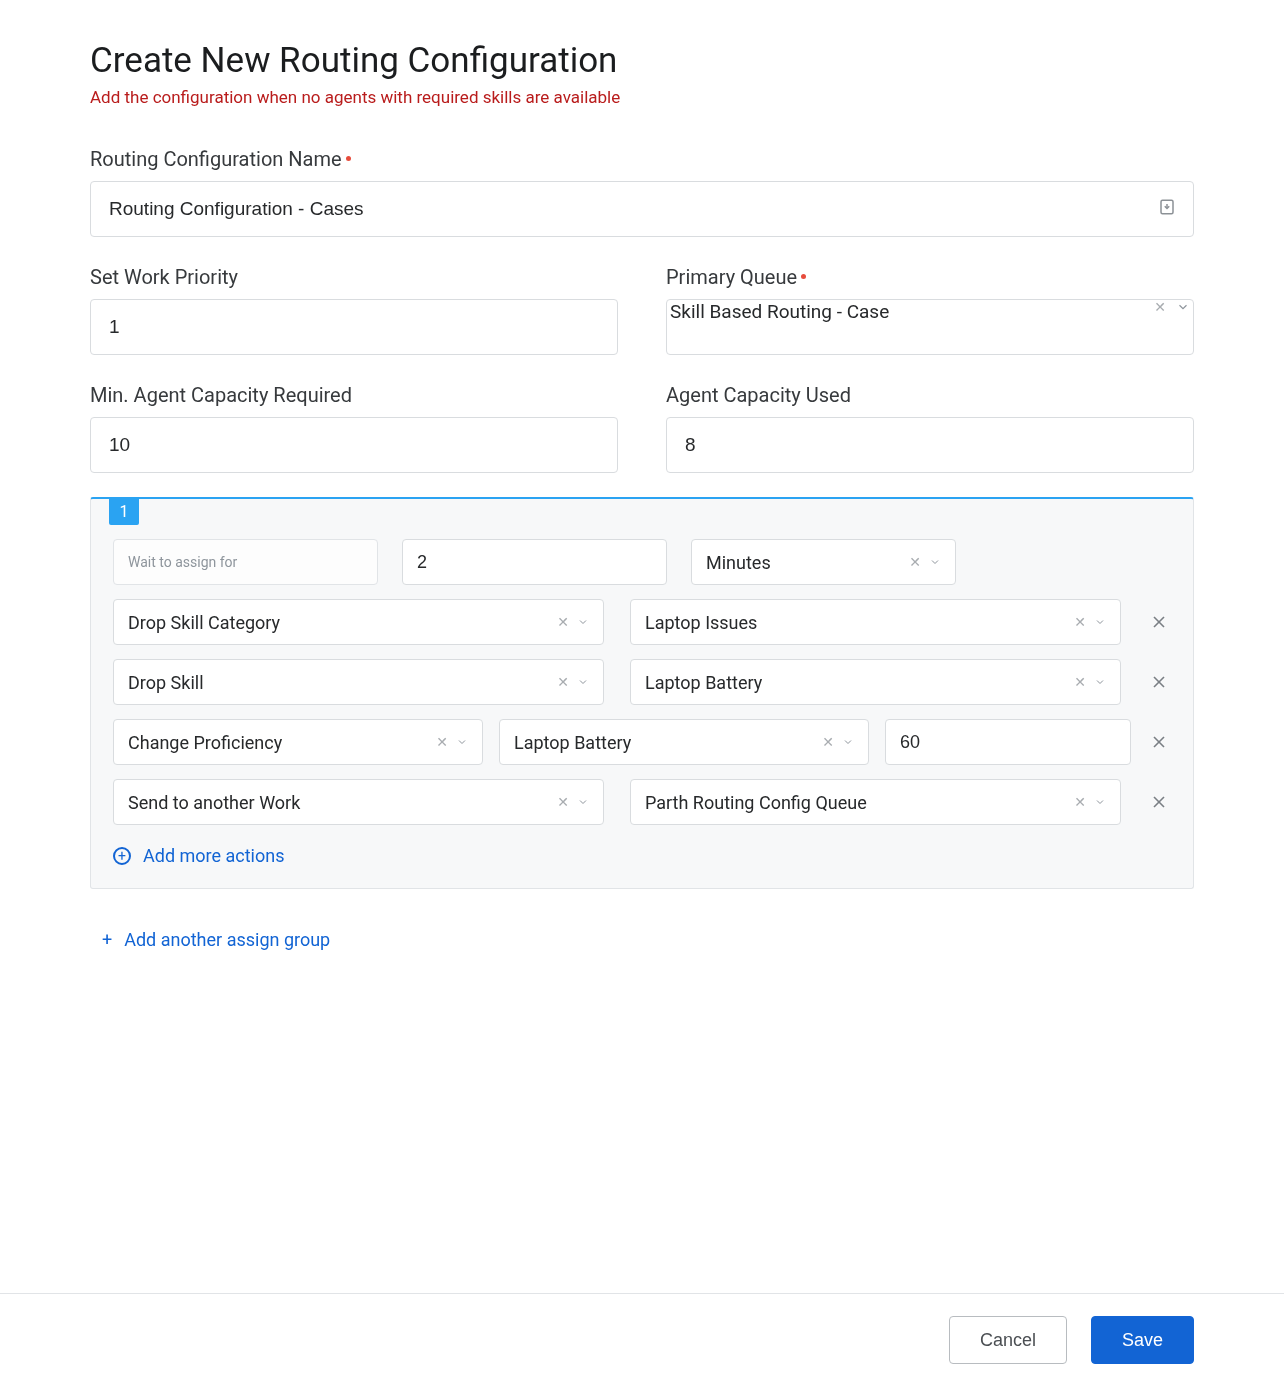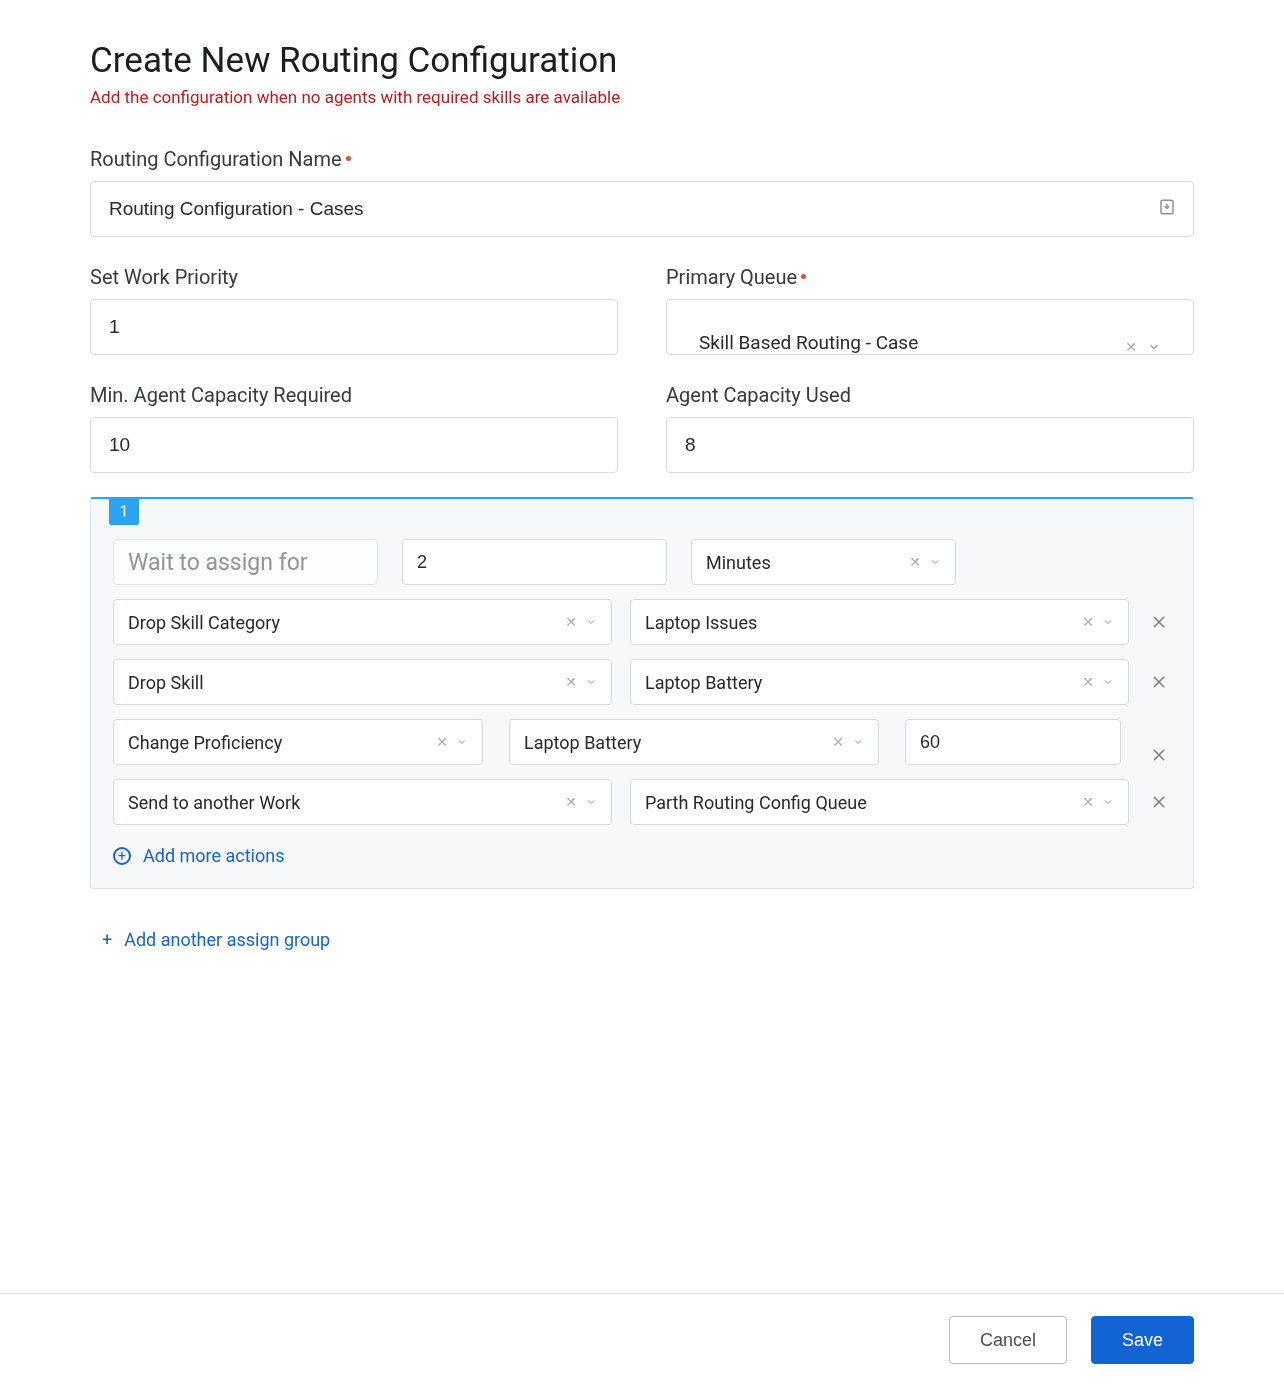--- a/index.html
+++ b/index.html
@@ -58,22 +58,22 @@
       margin-top: 28px;
     }
     .col { flex: 1; }
     .select-box {
       position: relative;
       width: 100%;
       height: 56px;
       border: 1px solid #d9dcdf;
       border-radius: 4px;
       display: flex;
-      align-items: flex-end;
-      padding: 0 32px;
+      align-items: flex-start;
+      padding: 0 3px;
       font-size: 19px;
       background: #fff;
     }
     .select-box .value { flex: 1; color: #27292b; }
     .select-box .icons { display: flex; align-items: center; gap: 10px; }
     .clear-x {
       color: #a8acb0;
       font-size: 14px;
       line-height: 1;
       cursor: pointer;
@@ -120,21 +120,21 @@
     }
     .row .cell-half { width: 265px; flex: none; }
     .static-box {
       width: 100%;
       height: 46px;
       border: 1px solid #e1e4e7;
       border-radius: 4px;
       display: flex;
       align-items: center;
       padding: 0 14px;
-      font-size: 23px;
+      font-size: 14px;
       color: #8e959c;
       background: #fdfdfd;
     }
     .mini-input {
       width: 100%;
       height: 46px;
       border: 1px solid #d9dcdf;
       border-radius: 4px;
       padding: 0 14px;
       font-size: 18px;
@@ -151,41 +151,41 @@
       align-items: center;
       padding: 0 14px;
       font-size: 18px;
       background: #fff;
     }
     .mini-select .value { flex: 1; color: #27292b; }
     .mini-select .icons { display: flex; align-items: center; gap: 8px; }
 
     .row-action {
       display: flex;
-      gap: 18px;
+      gap: 26px;
       align-items: center;
       margin-bottom: 14px;
     }
     .row-action .a { flex: 1; }
     .row-action .b { flex: 1; }
     .row-action .rm {
       width: 24px;
       flex: none;
       color: #7a7f84;
       cursor: pointer;
       display: flex;
       align-items: center;
       justify-content: center;
     }
     .row-action .rm svg { display:block; }
 
     .row-three {
       display: flex;
-      gap: 26px;
-      align-items: flex-end;
+      gap: 16px;
+      align-items: center;
       margin-bottom: 14px;
     }
     .row-three .a { width: 370px; flex: none; }
     .row-three .b { width: 370px; flex: none; }
     .row-three .c { flex: 1; }
     .row-three .rm {
       width: 24px; flex: none;
       color: #7a7f84;
       cursor: pointer;
       display: flex; align-items: center; justify-content: center;

